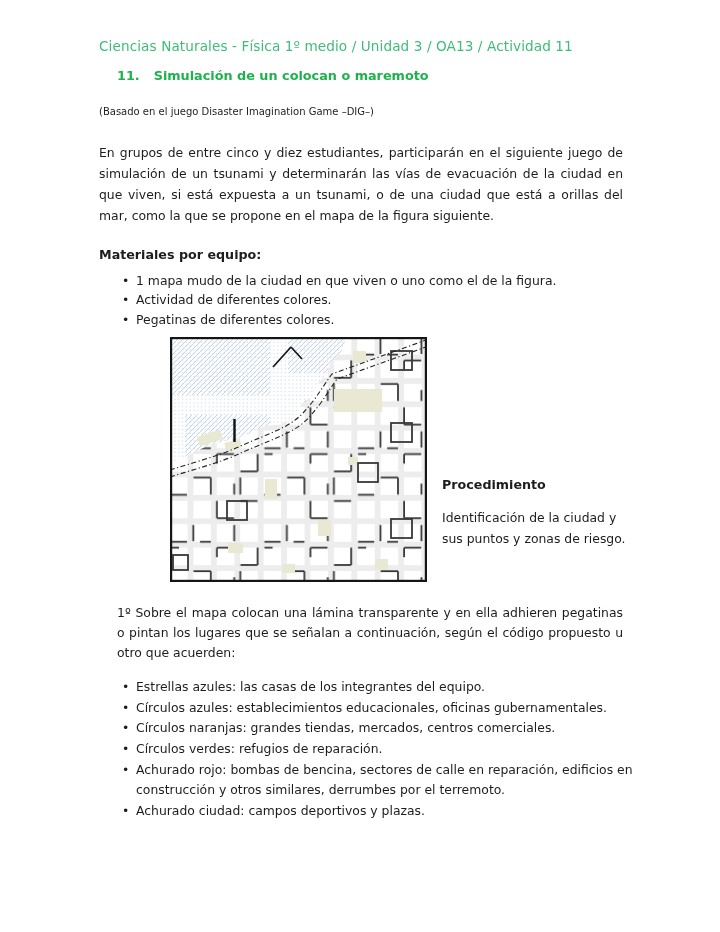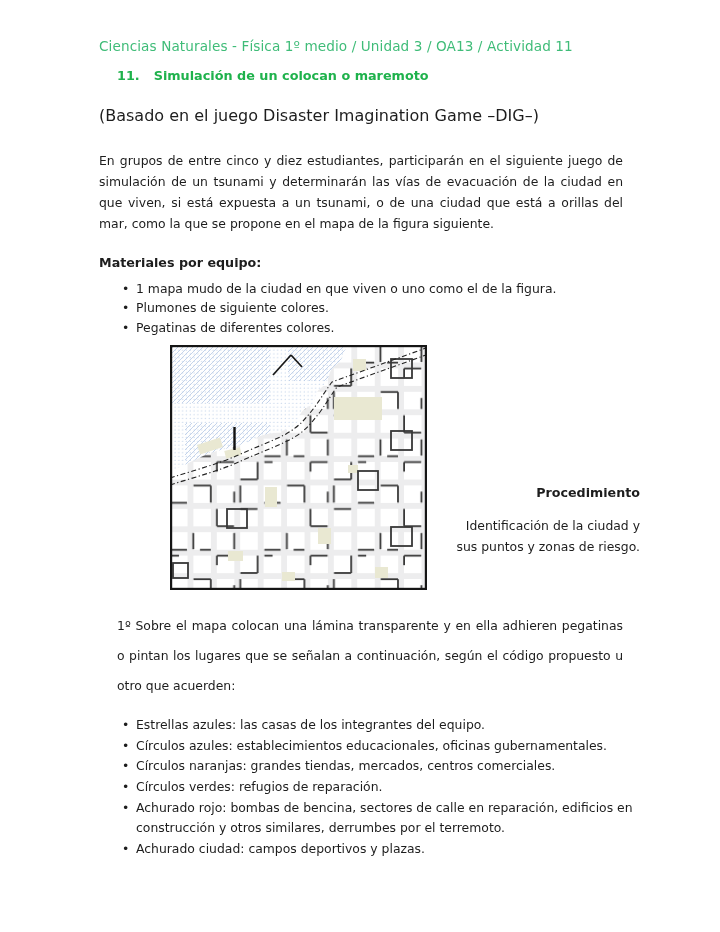--- a/index.html
+++ b/index.html
@@ -13,33 +13,33 @@
   .doc-title{
     color:var(--title-green,#3fbc78);
     font-size:13.6px;letter-spacing:.1px;white-space:nowrap;
   }
   .activity-heading{
     margin-top:14px;padding-left:18px;
     color:var(--activity-green,#1fb24c);
     font-weight:bold;font-size:12.8px;
   }
   .act-title{margin-left:14px;}
-  .based-on{margin:23px 0 0;font-size:16px;}
+  .based-on{margin:23px 0 0;font-size:10px;}
   .intro{margin:25px 0 0;font-size:12.4px;line-height:21px;text-align:justify;max-width:524px;}
   .mat-heading{margin-top:21px;font-weight:bold;font-size:12.7px;}
   ul.bullets{list-style:none;margin:9px 0 0;padding:0 0 0 37px;font-size:12.4px;}
   ul.bullets li{position:relative;line-height:19.4px;max-width:500px;}
   ul.bullets li::before{content:"\2022";position:absolute;left:-14px;top:0;}
   ul.codes li{line-height:20.6px;}
-  .figure-row{display:flex;margin-top:8px;margin-left:71px;text-align:right;}
+  .figure-row{display:flex;margin-top:8px;margin-left:71px;}
   .map-wrap{width:257px;height:245px;flex:0 0 auto;}
   .side{margin-left:15px;margin-top:140px;width:212px;}
   .proc-heading{font-weight:bold;font-size:12.7px;}
   .proc-text{margin:15px 0 0;font-size:12.4px;line-height:21px;}
-  .step{margin:21px 0 0;padding-left:18px;font-size:12.4px;line-height:30px;text-align:justify;max-width:506px;}
+  .step{margin:21px 0 0;padding-left:18px;font-size:12.4px;line-height:20px;text-align:justify;max-width:506px;}
   ul.codes{margin-top:14px;}
 </style>
 </head>
 <body>
 
 <div class="page">
 
   <div class="doc-title">Ciencias Naturales - Física 1º medio / Unidad 3 / OA13 / Actividad 11</div>
 
   <div class="activity-heading">
@@ -47,21 +47,21 @@
   </div>
 
   <p class="based-on">(Basado en el juego Disaster Imagination Game –DIG–)</p>
 
   <p class="intro">En grupos de entre cinco y diez estudiantes, participarán en el siguiente juego de simulación de un tsunami y determinarán las vías de evacuación de la ciudad en que viven, si está expuesta a un tsunami, o de una ciudad que está a orillas del mar, como la que se propone en el mapa de la figura siguiente.</p>
 
   <div class="mat-heading">Materiales por equipo:</div>
 
   <ul class="bullets">
     <li><span>1 mapa mudo de la ciudad en que viven o uno como el de la figura.</span></li>
-    <li><span>Plumones de siguiente colores.</span></li>
+    <li><span>Actividad de diferentes colores.</span></li>
     <li><span>Pegatinas de diferentes colores.</span></li>
   </ul>
 
   <div class="figure-row">
     <div class="map-wrap">
       <svg viewBox="0 0 257 245" width="257" height="245" aria-hidden="true">
         <defs>
           <pattern id="streets" width="23.4" height="23.4" patternUnits="userSpaceOnUse">
             <rect width="23.4" height="23.4" fill="#ffffff"></rect>
             <rect x="17.6" y="0" width="5.8" height="23.4" fill="#ededee"></rect>

